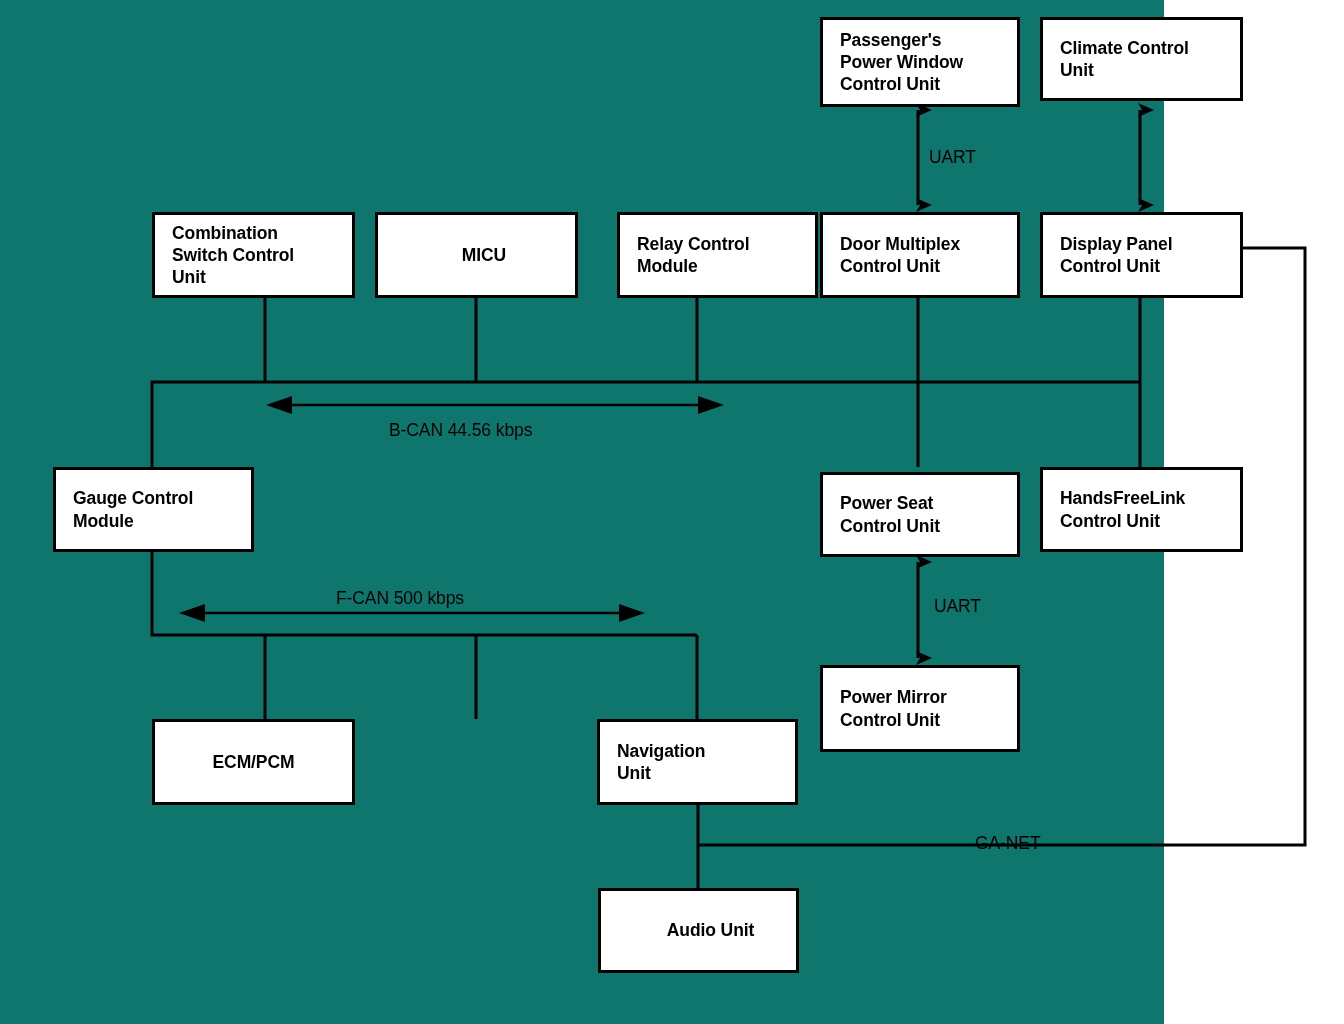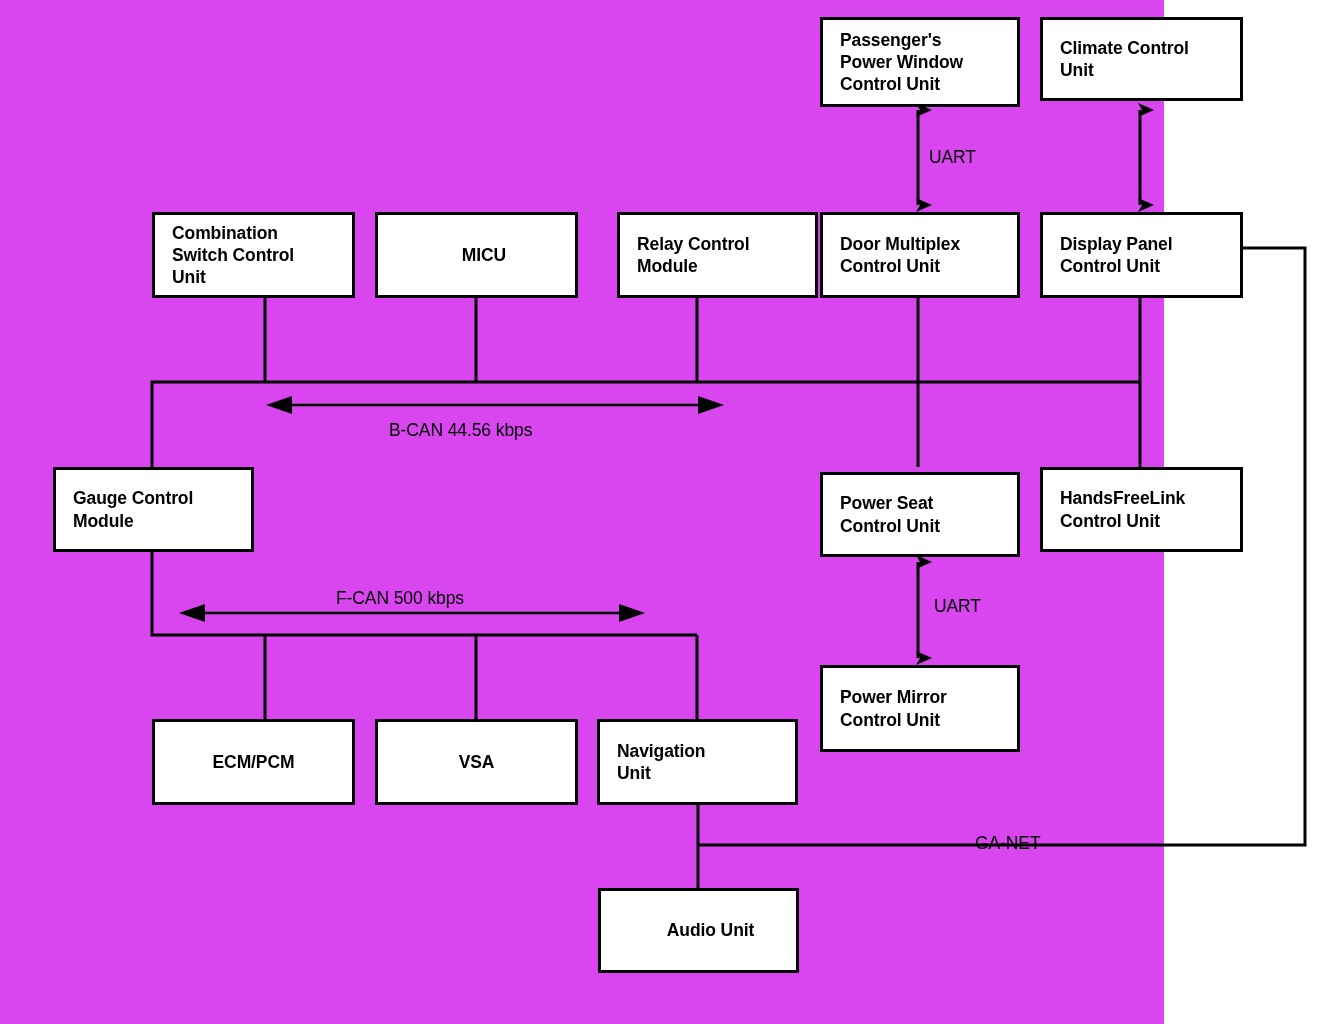--- a/index.html
+++ b/index.html
@@ -1,18 +1,18 @@
 <!DOCTYPE html>
 <html><head>
 <meta charset="utf-8">
 <style>
   html,body{margin:0;padding:0;background:#ffffff;}
   body{width:1344px;height:1024px;overflow:hidden;
        font-family:"Liberation Sans",sans-serif;}
-  #diagram-root{position:relative;width:1164px;height:1024px;background:#d946ef;}
+  #diagram-root{position:relative;width:1164px;height:1024px;background:#0f766e;}
   svg#wires{position:absolute;left:0;top:0;width:1344px;height:1024px;}
   .node{position:absolute;border:3px solid #000;background:#fff;box-sizing:border-box;
         display:flex;align-items:center;}
   .node .lbl{font-size:17.5px;font-weight:bold;color:#000;line-height:1.26;
              letter-spacing:-0.1px;white-space:pre-line;}
   .node.al .lbl{text-align:left;padding-left:17px;}
   .node.ac{justify-content:center;}
   .node.ac .lbl{text-align:center;}
   .buslabel{position:absolute;font-size:17.5px;font-weight:normal;color:#000;
             white-space:nowrap;letter-spacing:-0.1px;}
@@ -124,23 +124,20 @@
 
   <div class="node al" style="left:820px;top:665px;width:200px;height:87px;">
     <span class="lbl">Power Mirror
 Control Unit</span>
   </div>
 
   <div class="node ac" style="left:152px;top:719px;width:203px;height:86px;">
     <span class="lbl">ECM/PCM</span>
   </div>
 
-  <div class="node ac" style="left:375px;top:719px;width:203px;height:86px;">
-    <span class="lbl">VSA</span>
-  </div>
 
   <div class="node al" style="left:597px;top:719px;width:201px;height:86px;">
     <span class="lbl">Navigation
 Unit</span>
   </div>
 
   <div class="node ac" style="left:598px;top:888px;width:201px;height:85px;padding-left:24px;">
     <span class="lbl">Audio Unit</span>
   </div>
 

